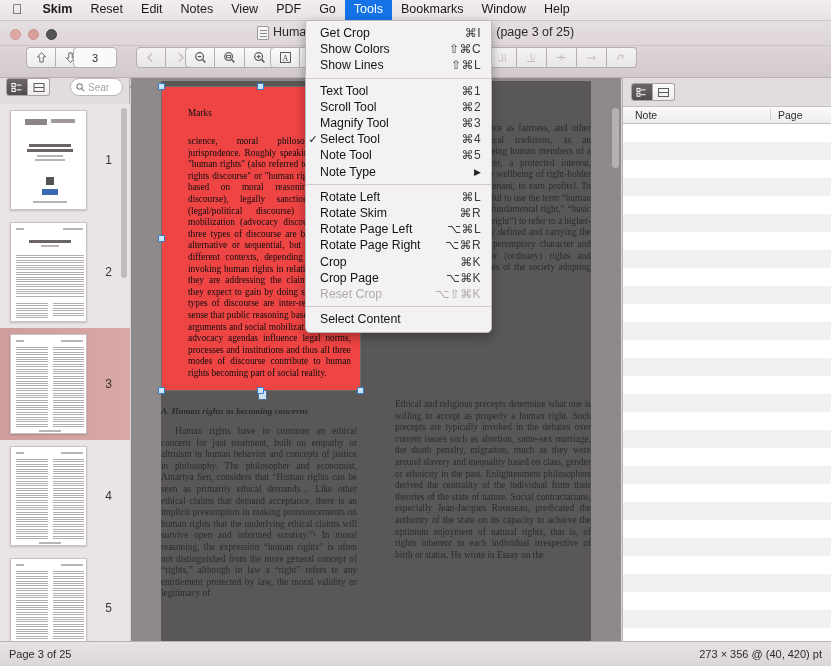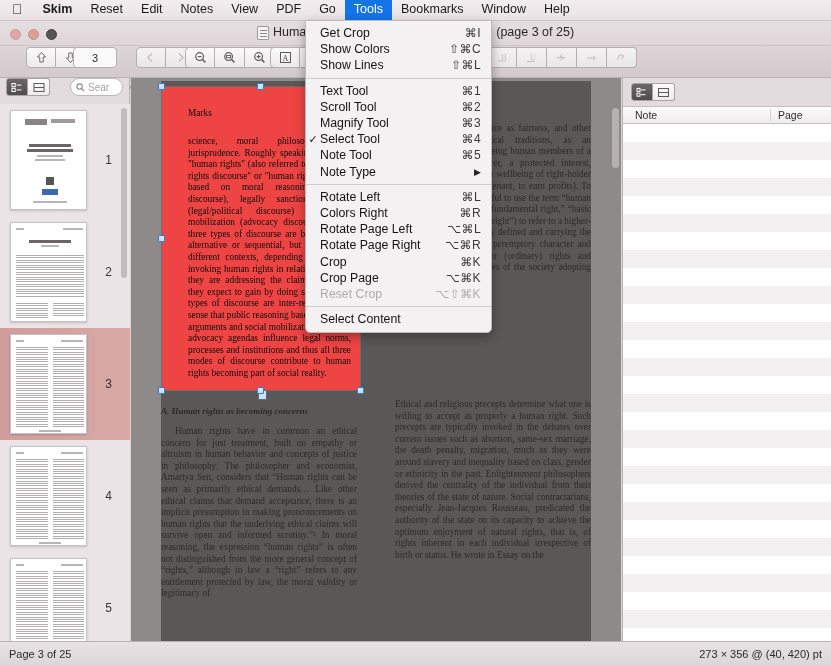--- a/index.html
+++ b/index.html
@@ -614,21 +614,21 @@
         <span class="arrow">▶</span>
       </div>
       <div class="sep"></div>
       <div class="row">
         <span class="check"></span>
         <span class="lbl">Rotate Left</span>
         <span class="key">⌘L</span>
       </div>
       <div class="row">
         <span class="check"></span>
-        <span class="lbl">Colors Right</span>
+        <span class="lbl">Rotate Skim</span>
         <span class="key">⌘R</span>
       </div>
       <div class="row">
         <span class="check"></span>
         <span class="lbl">Rotate Page Left</span>
         <span class="key">⌥⌘L</span>
       </div>
       <div class="row">
         <span class="check"></span>
         <span class="lbl">Rotate Page Right</span>

